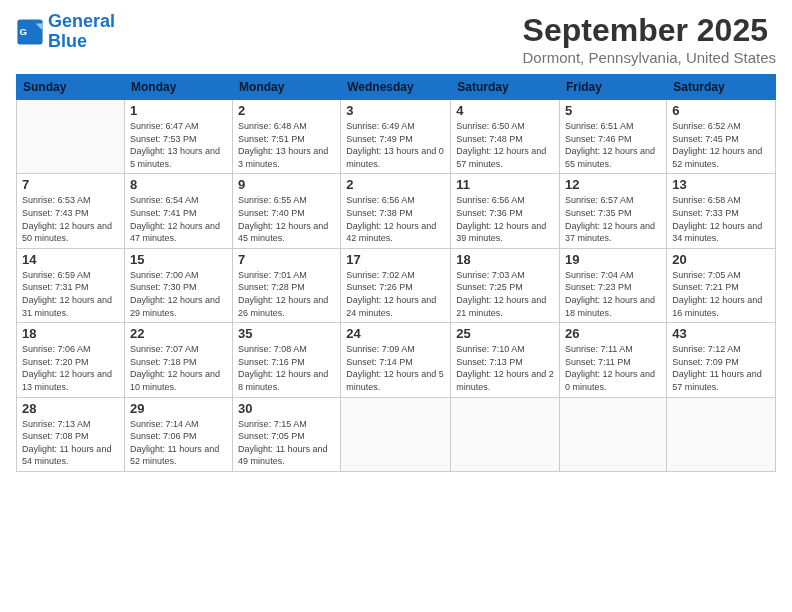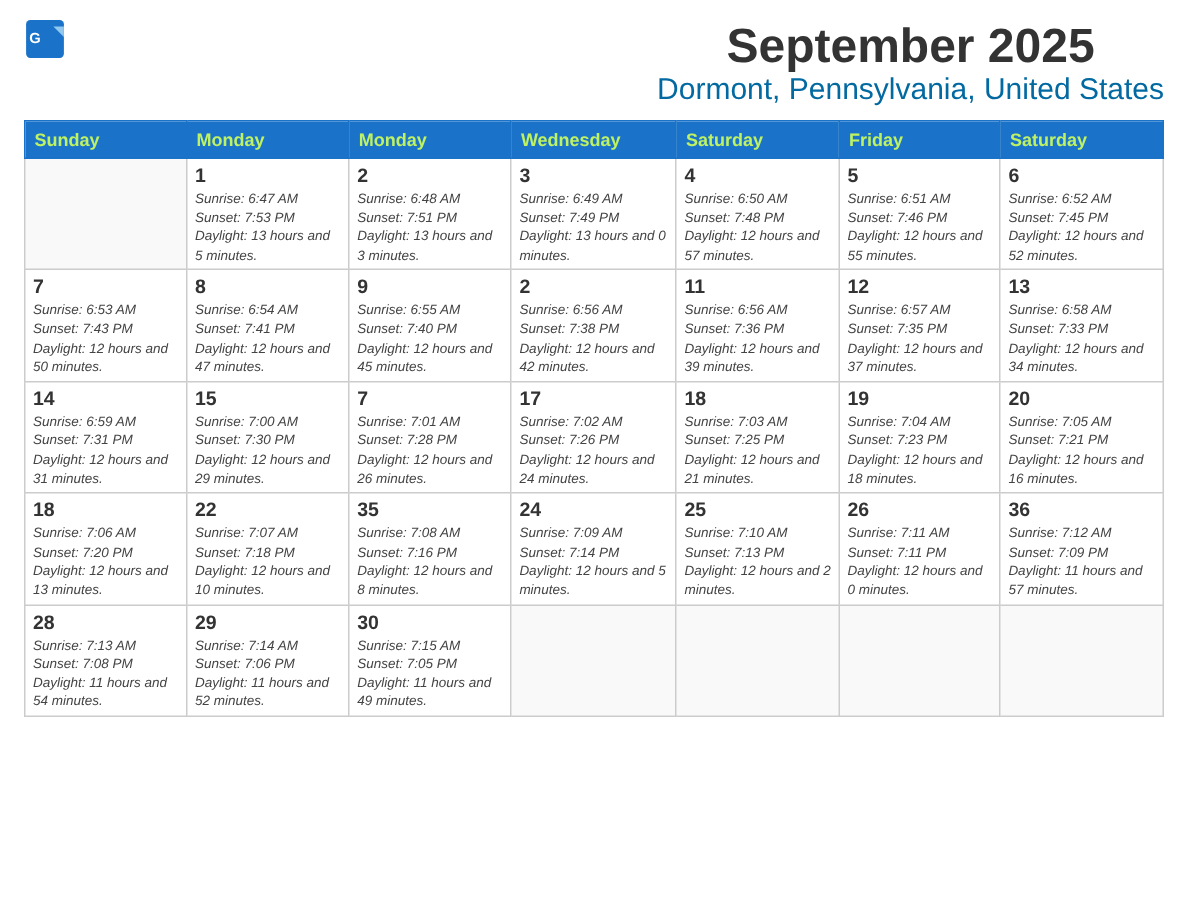--- a/index.html
+++ b/index.html
@@ -34,39 +34,39 @@
     }
     .logo-text span {
       color: #1a73c8;
     }
     .logo-icon {
       width: 28px;
       height: 28px;
       margin-right: 4px;
     }
     .title-block {
-      text-align: center;
+      text-align: left;
     }
     .month-title {
       font-size: 32px;
       font-weight: bold;
       color: #333;
     }
     .subtitle {
-      font-size: 20px;
-      color: #0369a1;
+      font-size: 15px;
+      color: #737373;
     }
     .calendar {
       width: 100%;
       border-collapse: collapse;
       border: 1px solid #ccc;
     }
     .calendar th {
       background: #1a73c8;
-      color: #bef264;
+      color: #0f172a;
       font-size: 12px;
       font-weight: bold;
       padding: 5px 6px;
       text-align: left;
       border: 1px solid #1a73c8;
     }
     .calendar td {
       vertical-align: top;
       border: 1px solid #ccc;
       padding: 3px 5px;
@@ -79,37 +79,40 @@
       font-size: 13px;
       font-weight: bold;
       color: #333;
       display: block;
       margin-bottom: 2px;
     }
     .day-info {
       font-size: 9px;
       color: #444;
       line-height: 1.4;
-      font-style: italic;
     }
     .empty-cell {
       background: #f9f9f9;
     }
   </style>
 </head>
 <body>
 
 <div class="page">
   <div class="header">
     <div class="logo">
       <svg class="logo-icon" viewBox="0 0 40 40">
         <rect x="2" y="2" width="36" height="36" rx="4" fill="#1a73c8"></rect>
         <text x="5" y="24" font-size="14" fill="white" font-weight="bold">G</text>
         <polygon points="28,8 38,18 38,8" fill="#90c8f0"></polygon>
       </svg>
+      <div class="logo-text">
+        <span>General</span><br>
+        <span>Blue</span>
+      </div>
     </div>
     <div class="title-block">
       <div class="month-title">September 2025</div>
       <div class="subtitle">Dormont, Pennsylvania, United States</div>
     </div>
   </div>
 
   <table class="calendar">
     <thead>
       <tr>
@@ -229,21 +232,21 @@
           </td>
           <td>
             <span class="day-num">25</span>
             <div class="day-info">Sunrise: 7:10 AM<br>Sunset: 7:13 PM<br>Daylight: 12 hours and 2 minutes.</div>
           </td>
           <td>
             <span class="day-num">26</span>
             <div class="day-info">Sunrise: 7:11 AM<br>Sunset: 7:11 PM<br>Daylight: 12 hours and 0 minutes.</div>
           </td>
           <td>
-            <span class="day-num">36</span>
+            <span class="day-num">43</span>
             <div class="day-info">Sunrise: 7:12 AM<br>Sunset: 7:09 PM<br>Daylight: 11 hours and 57 minutes.</div>
           </td>
         </tr>
         <tr>
           <td>
             <span class="day-num">28</span>
             <div class="day-info">Sunrise: 7:13 AM<br>Sunset: 7:08 PM<br>Daylight: 11 hours and 54 minutes.</div>
           </td>
           <td>
             <span class="day-num">29</span>

